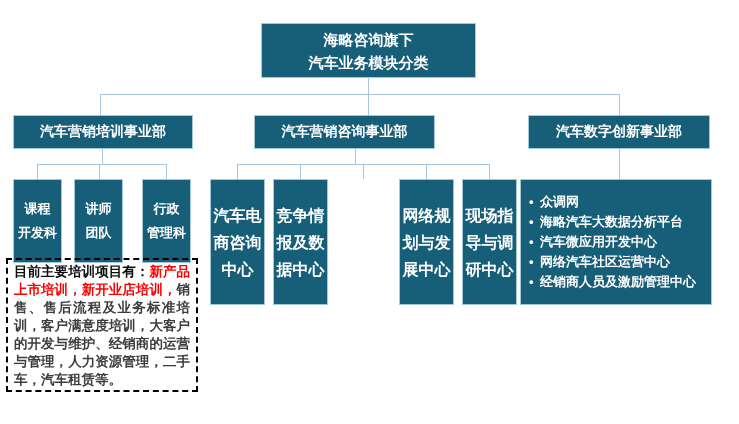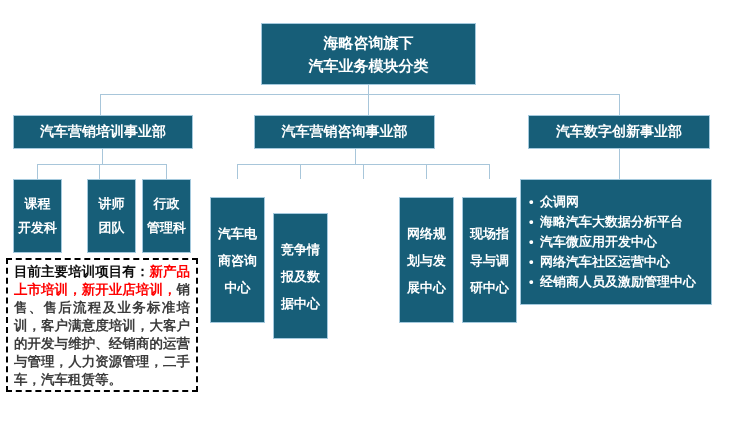--- a/index.html
+++ b/index.html
@@ -10,31 +10,31 @@
     position:absolute;
     background:#175E78;
     border:1px solid #A4C9DD;
     color:#ffffff;
     font-weight:bold;
     display:flex;flex-direction:column;align-items:center;justify-content:center;
     text-align:center;box-sizing:border-box;
   }
   .node span{display:block;}
 
-  .root{left:261px;top:23px;width:215px;height:62px;font-size:15px;line-height:23px;}
+  .root{left:261px;top:23px;width:215px;height:55px;font-size:15px;line-height:23px;}
   .division{top:115px;height:34px;font-size:14px;}
   .div1{left:13px;width:180px;}
   .div2{left:254px;width:181px;}
   .div3{left:528px;width:182px;}
 
-  .sub1{top:179px;width:49px;height:74px;font-size:13px;line-height:24px;}
-  .sub1.a{left:13px;} .sub1.b{left:87px;} .sub1.c{left:142px;}
+  .sub1{top:179px;width:49px;height:84px;font-size:13px;line-height:24px;}
+  .sub1.a{left:13px;} .sub1.b{left:74px;} .sub1.c{left:142px;}
 
-  .sub2{top:197px;width:55px;height:126px;font-size:13px;line-height:27px;}
-  .m1{left:210px;} .m2{left:273px;margin-top:16px;} .m3{left:336px;} .m4{left:399px;} .m5{left:462px;text-align:right;}
+  .sub2{top:179px;width:55px;height:126px;font-size:16px;line-height:27px;}
+  .m1{left:210px;} .m2{left:273px;} .m3{left:336px;} .m4{left:399px;} .m5{left:462px;text-align:right;}
 
   .bigbox{
     left:520px;top:179px;width:192px;height:126px;
     align-items:flex-start;justify-content:center;text-align:left;
     padding:6px 4px 6px 8px;font-size:13px;
   }
   .bullet-row{display:flex;align-items:baseline;line-height:20px;white-space:nowrap;}
   .bullet-row .bullet{width:11px;flex:0 0 11px;}
 
   .cl{position:absolute;background:#A8C6DA;}

